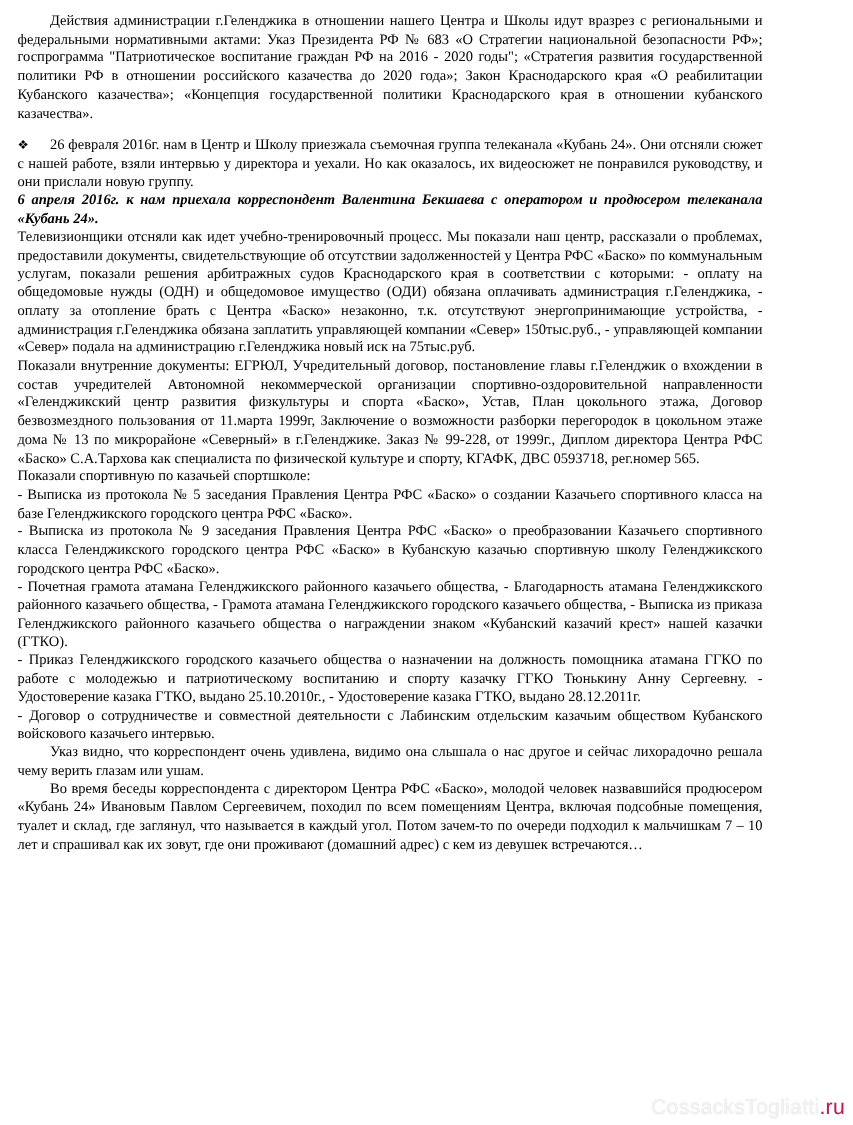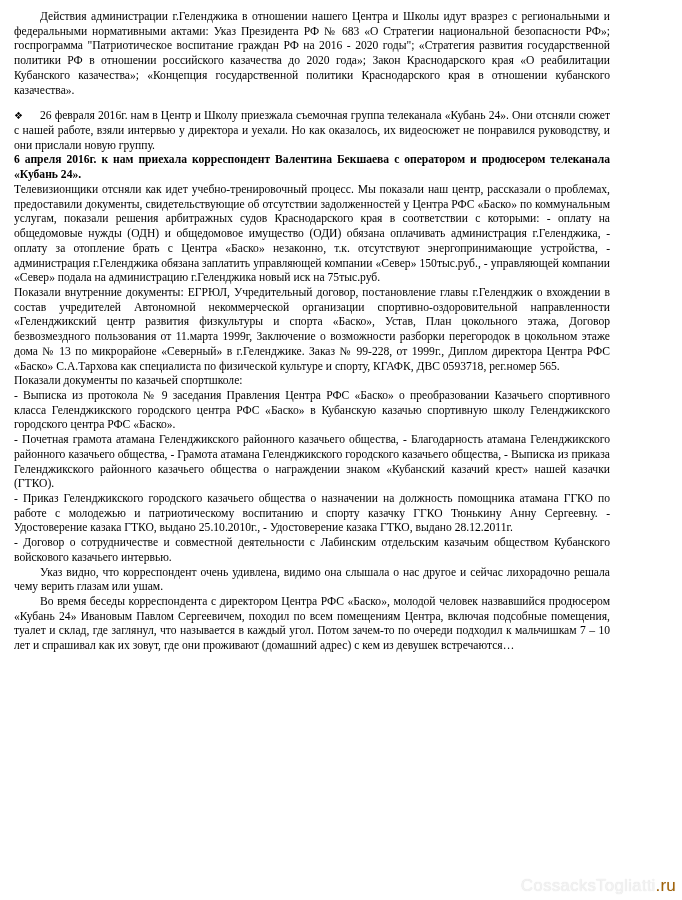--- a/index.html
+++ b/index.html
@@ -39,55 +39,57 @@
   }
   .bullet-mark {
     display: inline-block;
     width: 26px;
     font-family: "DejaVu Sans", sans-serif;
     font-size: 10px;
     vertical-align: baseline;
   }
   .bold {
     font-weight: bold;
+    font-style: italic;
   }
   .watermark {
     position: absolute;
     right: 6px;
     bottom: 4px;
     font-family: "Liberation Sans", sans-serif;
     font-size: 17px;
     color: #f2f2f2;
     letter-spacing: 0.2px;
     text-shadow: 0 0 1px #d8d8d8;
     white-space: nowrap;
   }
   .wm-accent {
-    color: #a16207;
+    color: #be185d;
   }
 </style>
 </head>
 <body>
 
 <div id="page">
 
   <p class="indent">Действия администрации г.Геленджика в отношении нашего Центра и Школы идут вразрез с региональными и федеральными нормативными актами: Указ Президента РФ № 683 «О Стратегии национальной безопасности РФ»; госпрограмма "Патриотическое воспитание граждан РФ на 2016 - 2020 годы"; «Стратегия развития государственной политики РФ в отношении российского казачества до 2020 года»; Закон Краснодарского края «О реабилитации Кубанского казачества»; «Концепция государственной политики Краснодарского края в отношении кубанского казачества».</p>
 
   <div class="spacer"></div>
 
   <p><span class="bullet-mark">❖</span><span>26 февраля 2016г. нам в Центр и Школу приезжала съемочная группа телеканала «Кубань 24». Они отсняли сюжет с нашей работе, взяли интервью у директора и уехали. Но как оказалось, их видеосюжет не понравился руководству, и они прислали новую группу.</span></p>
 
   <p class="bold">6 апреля 2016г. к нам приехала корреспондент Валентина Бекшаева с оператором и продюсером телеканала «Кубань 24».</p>
 
   <p>Телевизионщики отсняли как идет учебно-тренировочный процесс. Мы показали наш центр, рассказали о проблемах, предоставили документы, свидетельствующие об отсутствии задолженностей у Центра РФС «Баско» по коммунальным услугам, показали решения арбитражных судов Краснодарского края в соответствии с которыми: - оплату на общедомовые нужды (ОДН) и общедомовое имущество (ОДИ) обязана оплачивать администрация г.Геленджика, - оплату за отопление брать с Центра «Баско» незаконно, т.к. отсутствуют энергопринимающие устройства, - администрация г.Геленджика обязана заплатить управляющей компании «Север» 150тыс.руб., - управляющей компании «Север» подала на администрацию г.Геленджика новый иск на 75тыс.руб.</p>
 
   <p>Показали внутренние документы: ЕГРЮЛ, Учредительный договор, постановление главы г.Геленджик о вхождении в состав учредителей Автономной некоммерческой организации спортивно-оздоровительной направленности «Геленджикский центр развития физкультуры и спорта «Баско», Устав, План цокольного этажа, Договор безвозмездного пользования от 11.марта 1999г, Заключение о возможности разборки перегородок в цокольном этаже дома № 13 по микрорайоне «Северный» в г.Геленджике. Заказ № 99-228, от 1999г., Диплом директора Центра РФС «Баско» С.А.Тархова как специалиста по физической культуре и спорту, КГАФК, ДВС 0593718, рег.номер 565.</p>
 
-  <p>Показали документы по казачьей спортшколе:</p>
+  <p>Показали спортивную по казачьей спортшколе:</p>
 
+  <p>- Выписка из протокола № 5 заседания Правления Центра РФС «Баско» о создании Казачьего спортивного класса на базе Геленджикского городского центра РФС «Баско».</p>
 
   <p>- Выписка из протокола № 9 заседания Правления Центра РФС «Баско» о преобразовании Казачьего спортивного класса Геленджикского городского центра РФС «Баско» в Кубанскую казачью спортивную школу Геленджикского городского центра РФС «Баско».</p>
 
   <p>- Почетная грамота атамана Геленджикского районного казачьего общества, - Благодарность атамана Геленджикского районного казачьего общества, - Грамота атамана Геленджикского городского казачьего общества, - Выписка из приказа Геленджикского районного казачьего общества о награждении знаком «Кубанский казачий крест» нашей казачки (ГТКО).</p>
 
   <p>- Приказ Геленджикского городского казачьего общества о назначении на должность помощника атамана ГГКО по работе с молодежью и патриотическому воспитанию и спорту казачку ГГКО Тюнькину Анну Сергеевну. - Удостоверение казака ГТКО, выдано 25.10.2010г., - Удостоверение казака ГТКО, выдано 28.12.2011г.</p>
 
   <p>- Договор о сотрудничестве и совместной деятельности с Лабинским отдельским казачьим обществом Кубанского войскового казачьего интервью.</p>
 
 

